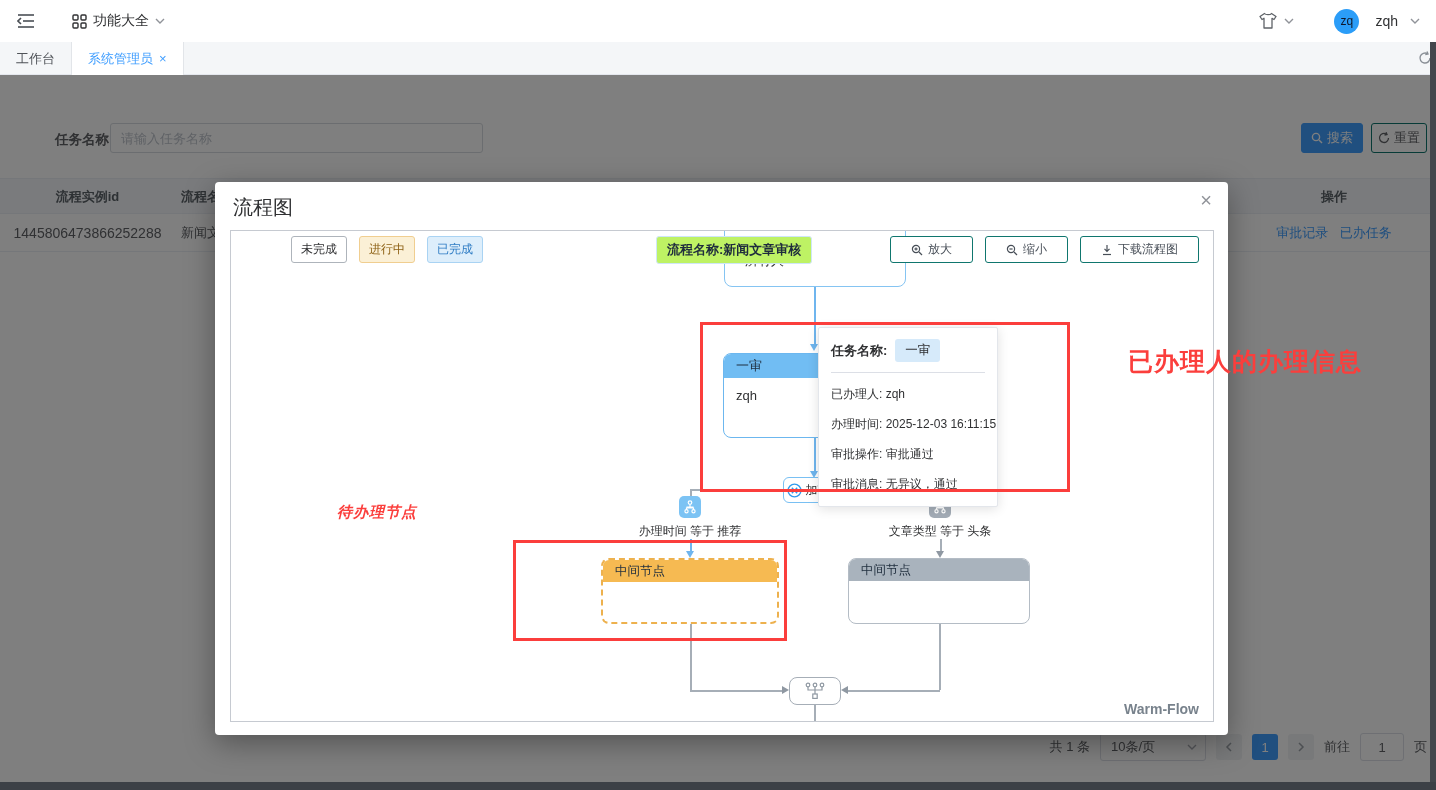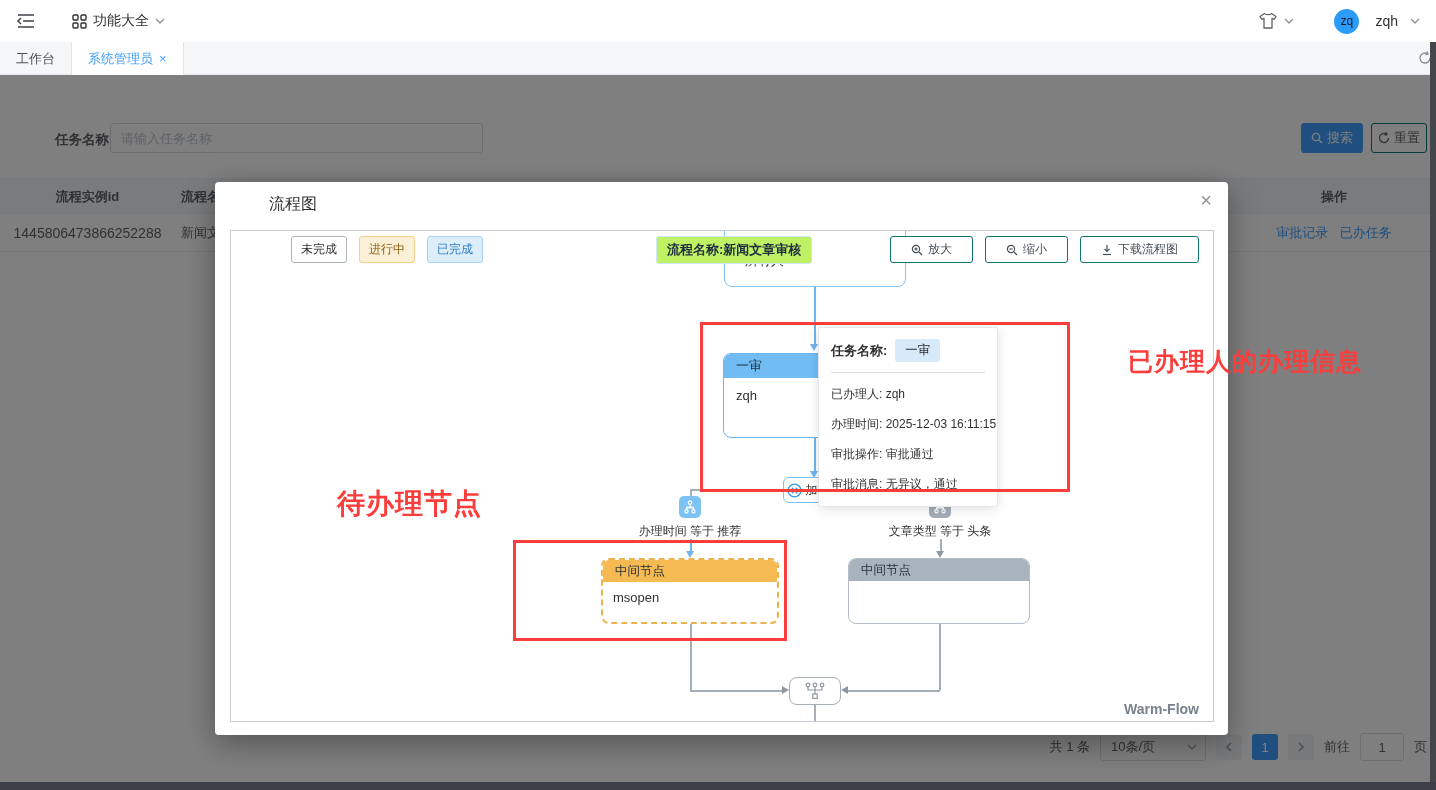--- a/index.html
+++ b/index.html
@@ -47,21 +47,21 @@
   .pg-select { width:106px; height:28px; border:1px solid #dcdfe6; border-radius:3px; background:#fff; display:flex; align-items:center; justify-content:space-between; padding:0 8px 0 10px; cursor:pointer; }
   .pg-btn { width:26px; height:26px; border-radius:3px; background:#f1f3f5; display:flex; align-items:center; justify-content:center; color:#9aa0a6; cursor:pointer; }
   .pg-cur { width:26px; height:26px; border-radius:3px; background:#409eff; color:#fff; display:flex; align-items:center; justify-content:center; cursor:pointer; }
   .pg-goto-input { width:44px; height:28px; border:1px solid #dcdfe6; border-radius:3px; text-align:center; font-size:13px; color:#606266; outline:none; }
 
   
   .overlay { position:absolute; left:0; top:75px; width:1436px; height:715px; background:rgba(0,0,0,0.5); z-index:10; }
 
   
   .modal { position:absolute; left:215px; top:182px; width:1013px; height:553px; background:#fff; border-radius:4px; box-shadow:0 8px 30px rgba(0,0,0,.35); z-index:20; }
-  .modal-title { position:absolute; left:18px; top:12px; font-size:16px; color:#303133;margin-left:36px; }
+  .modal-title { position:absolute; left:18px; top:12px; font-size:20px; color:#303133; }
   .modal-close { position:absolute; right:16px; top:8px; font-size:20px; color:#909399; cursor:pointer; line-height:1; }
   .canvas { position:absolute; left:15px; top:48px; width:984px; height:492px; border:1px solid #c6cad1; background:#fff; overflow:hidden; }
 
   .legend { position:absolute; left:60px; top:5px; display:flex; gap:12px; z-index:6; }
   .lg { font-size:12px; padding:4px 9px; border-radius:3px; border:1px solid; }
   .lg-todo { background:#fff; border-color:#aeb4bb; color:#303133; }
   .lg-doing { background:#fbf0d6; border-color:#f0ce90; color:#8d6014; }
   .lg-done { background:#ddeefb; border-color:#a9d3f3; color:#2e7cc4; }
   .flow-title { position:absolute; left:425px; top:5px; background:#bef264; border:1px solid #cfe6f8; border-radius:3px; padding:4px 10px; font-size:13px; font-weight:bold; color:#1f2d3d; z-index:6; }
   .canvas-toolbar { position:absolute; right:14px; top:5px; display:flex; gap:12px; z-index:6; }
@@ -105,21 +105,21 @@
   .tt-badge { background:#d6eafa; border-radius:3px; padding:3px 10px; font-size:12.5px; color:#303133; }
   .tt-div { border-top:1px solid #dcdfe6; margin:10px 0 2px; }
   .tt-row { font-size:12px; color:#303133; margin-top:13px; white-space:nowrap; }
 
   
   .anno-rect { position:absolute; border:3px solid #fb3e3c; z-index:30; pointer-events:none; }
   .anno-r1 { left:700px; top:322px; width:370px; height:170px; }
   .anno-r2 { left:513px; top:540px; width:274px; height:101px; }
   .anno-text { position:absolute; color:#fb3e3c; z-index:30; font-weight:600; pointer-events:none; letter-spacing:1px; }
   .anno-t1 { left:1128px; top:345px; font-size:25px; }
-  .anno-t2 { left:337px; top:485px; font-size:28px; }
+  .anno-t2 { left:337px; top:503px; font-size:15px;font-style:italic; }
 
   
   .edge-right { position:absolute; left:1430px; top:42px; width:6px; height:748px; background:#43474c; z-index:40; }
   .edge-bottom { position:absolute; left:0; top:782px; width:1436px; height:8px; background:#3c4046; z-index:40; }
 
   .chev { display:inline-block; }
 </style>
 </head>
 <body>
 
@@ -338,21 +338,20 @@
       <div class="cond-label" style="left:384px;">办理时间 等于 推荐</div>
       <div class="cond-label" style="left:634px;">文章类型 等于 头条</div>
 
       <div class="vline lblue" style="left:459px; top:308px; height:13px;"></div>
       <div class="arr-down" style="left:454.5px; top:320px;"></div>
       <div class="vline lgray" style="left:709px; top:308px; height:13px;"></div>
       <div class="arr-down gray" style="left:704.5px; top:320px;"></div>
 
       <div class="node node-mid-left">
         <div class="node-hd">中间节点</div>
-        <div class="node-bd">msopen</div>
       </div>
       <div class="node node-mid-right">
         <div class="node-hd">中间节点</div>
       </div>
 
       <div class="vline lgray" style="left:459px; top:393px; height:66px;"></div>
       <div class="hline lgray" style="left:459px; top:459px; width:92px;"></div>
       <div class="arr-right" style="left:551px; top:455px;"></div>
       <div class="vline lgray" style="left:708px; top:393px; height:66px;"></div>
       <div class="hline lgray" style="left:617px; top:459px; width:92px;"></div>

